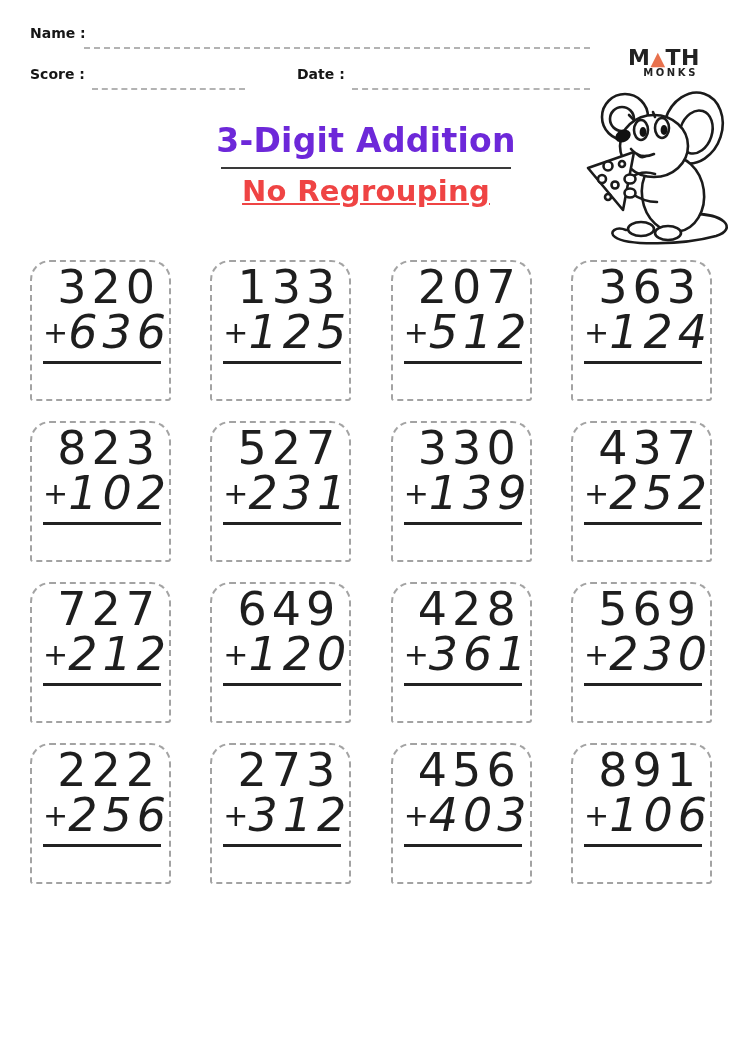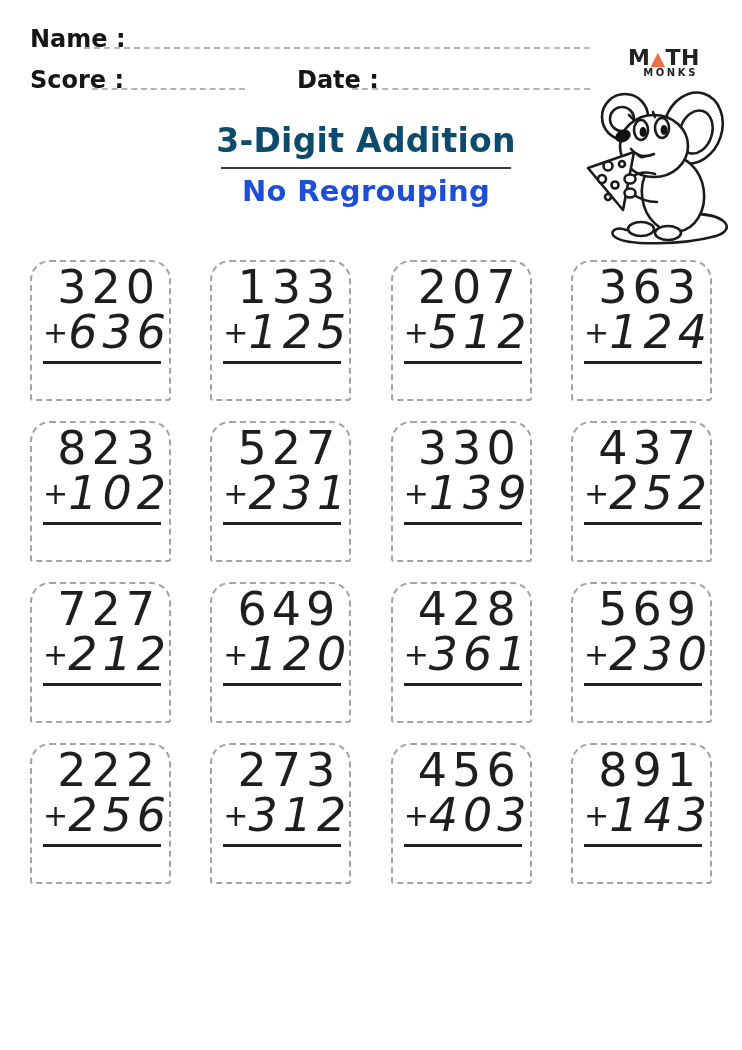--- a/index.html
+++ b/index.html
@@ -3,41 +3,41 @@
 <meta charset="utf-8">
 <style>
   html, body { margin:0; padding:0; background:#ffffff; }
   body {
     width:742px; height:1050px; position:relative; overflow:hidden;
     font-family:"DejaVu Sans", "Liberation Sans", sans-serif;
     color:#1b1b1b;
   }
 
   
-  .field-label { position:absolute; font-size:24px; font-weight:bold; color:#161616; }
+  .field-label { position:absolute; font-size:14px; font-weight:bold; color:#161616; }
   .dashline { position:absolute; height:20px; border-bottom:2px dashed #b3b3b3; }
 
   #name-label  { left:30px;  top:25px; }
   #name-line   { left:84px;  top:27px; width:506px; }
   #score-label { left:30px;  top:66px; }
   #score-line  { left:92px;  top:68px; width:153px; }
   #date-label  { left:297px; top:66px; }
   #date-line   { left:352px; top:68px; width:238px; }
 
   
   .logo { position:absolute; left:612px; top:46px; width:88px; text-align:right; }
   .logo-top { font-size:22px; font-weight:bold; color:#222; letter-spacing:0.5px; line-height:24px; }
   .logo-tri { color:#e8714d; font-size:19px; }
   .logo-bottom { font-size:10px; font-weight:bold; letter-spacing:2.6px; color:#222; margin-top:-3px; padding-right:2px; }
 
   
   .title-block { position:absolute; left:192px; top:121px; width:348px; text-align:center; }
-  .title-heading { font-size:33px; font-weight:bold; color:#0c4a6e; letter-spacing:0.3px; }
+  .title-heading { font-size:33px; font-weight:bold; color:#6d28d9; letter-spacing:0.3px; }
   .title-rule { width:290px; border-top:2px solid #3a3a3a; margin:7px auto 5px auto; }
-  .title-sub { font-size:29px; font-weight:bold; color:#1d4ed8; letter-spacing:0.3px; }
+  .title-sub { font-size:29px; font-weight:bold; color:#ef4444; letter-spacing:0.3px;text-decoration:underline; }
 
   
   .mouse-wrap { position:absolute; left:575px; top:86px; width:167px; height:162px; }
 
   
   .problems {
     position:absolute; left:30px; top:260px; width:682px;
     display:grid; grid-template-columns:repeat(4, 141px);
     justify-content:space-between; row-gap:62px;gap:20px;
   }
@@ -278,19 +278,19 @@
       <span class="p-num">403</span>
     </div>
     <div class="answer-line"></div>
     <div class="answer-space"></div>
   </div>
 
   <div class="problem">
     <div class="p-top">891</div>
     <div class="p-bottom">
       <span class="p-plus">+</span>
-      <span class="p-num">143</span>
+      <span class="p-num">106</span>
     </div>
     <div class="answer-line"></div>
     <div class="answer-space"></div>
   </div>
 
 </div>
 
 </body></html>

